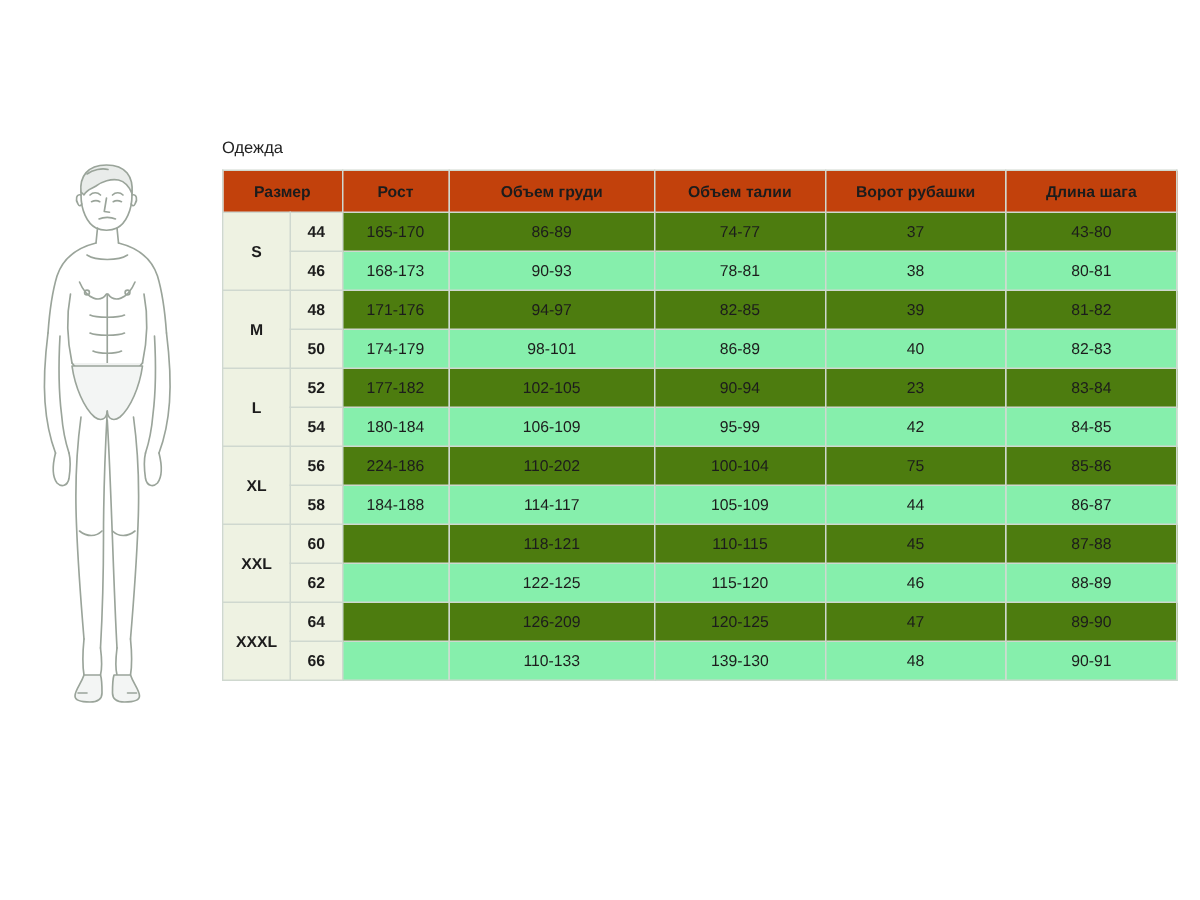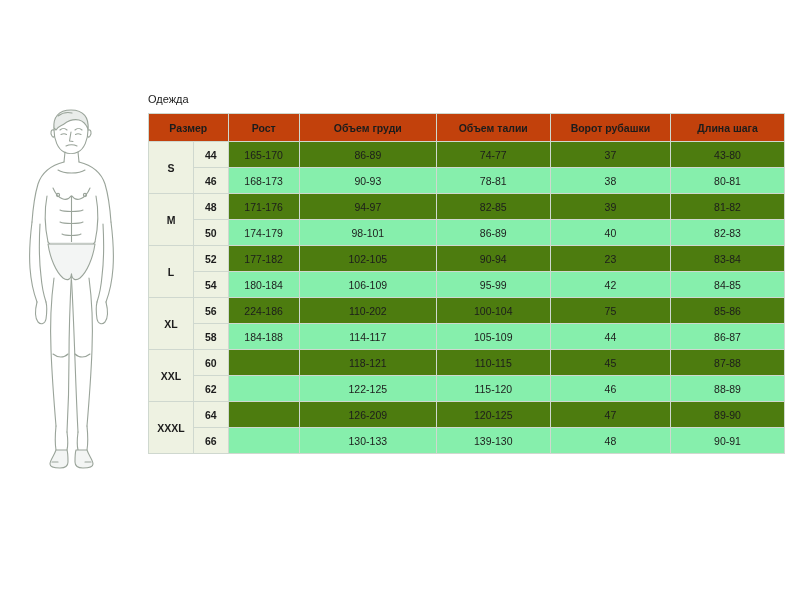--- a/index.html
+++ b/index.html
@@ -277,21 +277,21 @@
         <td class="num-cell">64</td>
         <td class="data-cell empty"></td>
         <td class="data-cell">126-209</td>
         <td class="data-cell">120-125</td>
         <td class="data-cell">47</td>
         <td class="data-cell">89-90</td>
       </tr>
       <tr class="plain">
         <td class="num-cell">66</td>
         <td class="data-cell empty"></td>
-        <td class="data-cell">130-133</td>
+        <td class="data-cell">110-133</td>
         <td class="data-cell">139-130</td>
         <td class="data-cell">48</td>
         <td class="data-cell">90-91</td>
       </tr>
     </tbody>
   </table>
 
 </div>
 
 </body></html>

